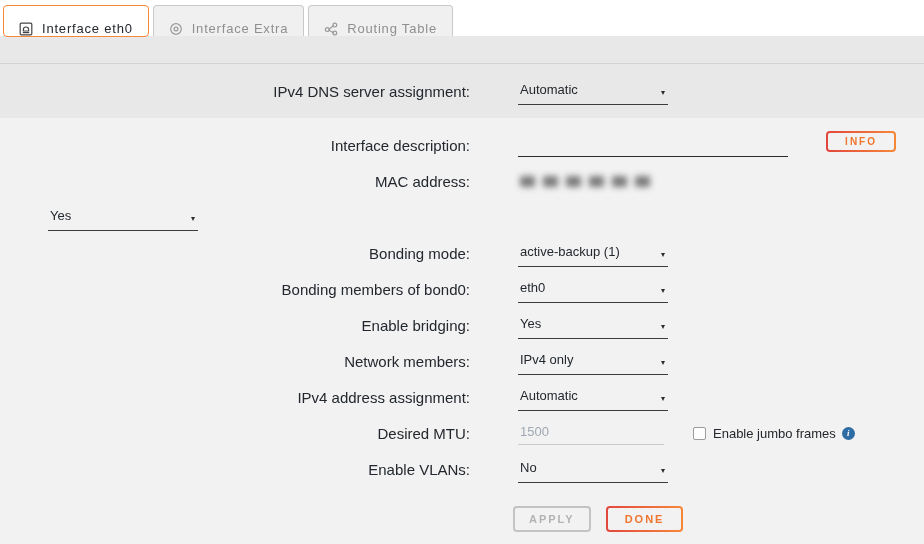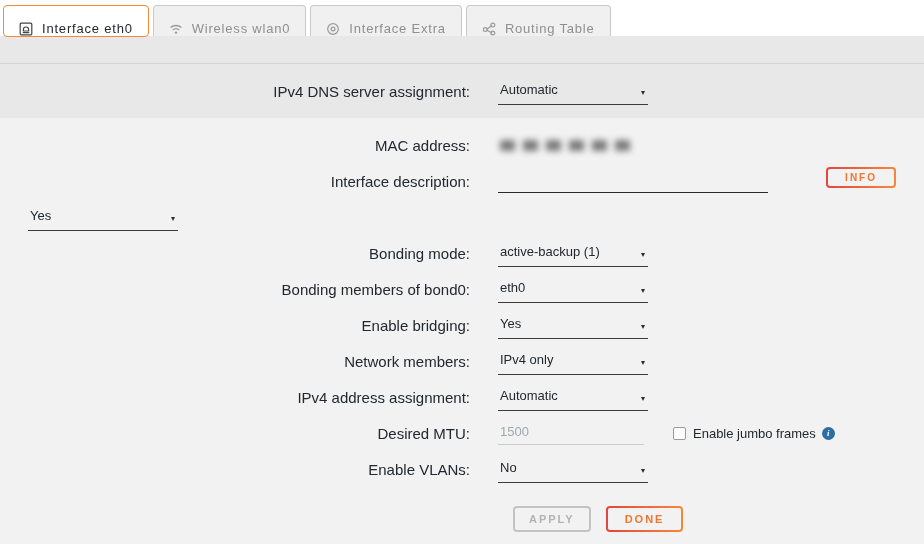--- a/index.html
+++ b/index.html
@@ -29,21 +29,21 @@
   .tab svg { width:14px; height:14px; }
   
   .band { background:#e8e8e8; }
   .band-empty { height:28px; border-bottom:1px solid #d4d4d4; }
   .band-dns { height:54px; display:flex; flex-direction:column; justify-content:center; }
   
   .content { padding-top:9px; }
   .row { display:flex; align-items:center; height:36px; position:relative; }
   .band-dns .row { height:auto; }
   .row-label { width:470px; flex:none; text-align:right; font-size:15px; color:#23282e; }
-  .row-field { margin-left:28px; display:flex; align-items:center; }
+  .row-field { margin-left:48px; display:flex; align-items:center; }
   
   .select {
     position:relative; width:150px; border-bottom:1px solid #3c3c3c;
     padding:2px 14px 6px 2px; cursor:pointer;
   }
   .select-value { font-size:13px; color:#23282e; }
   .select-arrow {
     position:absolute; right:3px; bottom:7px; font-size:8px; color:#2b2b2b;
   }
   
@@ -104,30 +104,20 @@
           <svg viewBox="0 0 14 14" fill="none" stroke="currentColor" stroke-width="1.2">
             <rect x="1.2" y="1.2" width="11.6" height="11.6" rx="1"></rect>
             <path d="M4.4 9V7.6a2.6 2.6 0 0 1 5.2 0V9z"></path>
             <path d="M3.8 10.6h6.4"></path>
           </svg>
         </span>
         <span>Interface eth0</span>
       </div>
       <div class="tab">
         <span class="ticon">
-          <svg viewBox="0 0 14 14" fill="none" stroke="currentColor" stroke-width="1.3">
-            <path d="M1.6 5.6a8 8 0 0 1 10.8 0"></path>
-            <path d="M3.8 8a5 5 0 0 1 6.4 0"></path>
-            <circle cx="7" cy="10.6" r="1.2" fill="currentColor" stroke="none"></circle>
-          </svg>
-        </span>
-        <span>Wireless wlan0</span>
-      </div>
-      <div class="tab">
-        <span class="ticon">
           <svg viewBox="0 0 14 14" fill="none" stroke="currentColor" stroke-width="1.2">
             <circle cx="7" cy="7" r="5.3"></circle>
             <circle cx="7" cy="7" r="1.9"></circle>
           </svg>
         </span>
         <span>Interface Extra</span>
       </div>
       <div class="tab">
         <span class="ticon">
           <svg viewBox="0 0 14 14" fill="none" stroke="currentColor" stroke-width="1.2">
@@ -145,32 +135,32 @@
       <div class="row">
         <div class="row-label">IPv4 DNS server assignment:</div>
         <div class="row-field">
           <div class="select"><span class="select-value">Automatic</span><span class="select-arrow">▾</span></div>
         </div>
       </div>
     </div>
   <div class="content">
     <div id="form-rows">
         <div class="row">
-          <div class="row-label">MAC address:</div>
-          <div class="row-field">
-            <div class="redacted"></div>
-          </div>
-        </div>
-        <div class="row">
           <div class="row-label">Interface description:</div>
           <div class="row-field">
             <input class="text-input" type="text" style="">
           </div>
           <div class="grad-border info-btn">
             <span class="inner">INFO</span>
+          </div>
+        </div>
+        <div class="row">
+          <div class="row-label">MAC address:</div>
+          <div class="row-field">
+            <div class="redacted"></div>
           </div>
         </div>
         <div class="row">
           <div class="row-field">
             <div class="select"><span class="select-value">Yes</span><span class="select-arrow">▾</span></div>
           </div>
         </div>
         <div class="row">
           <div class="row-label">Bonding mode:</div>
           <div class="row-field">

